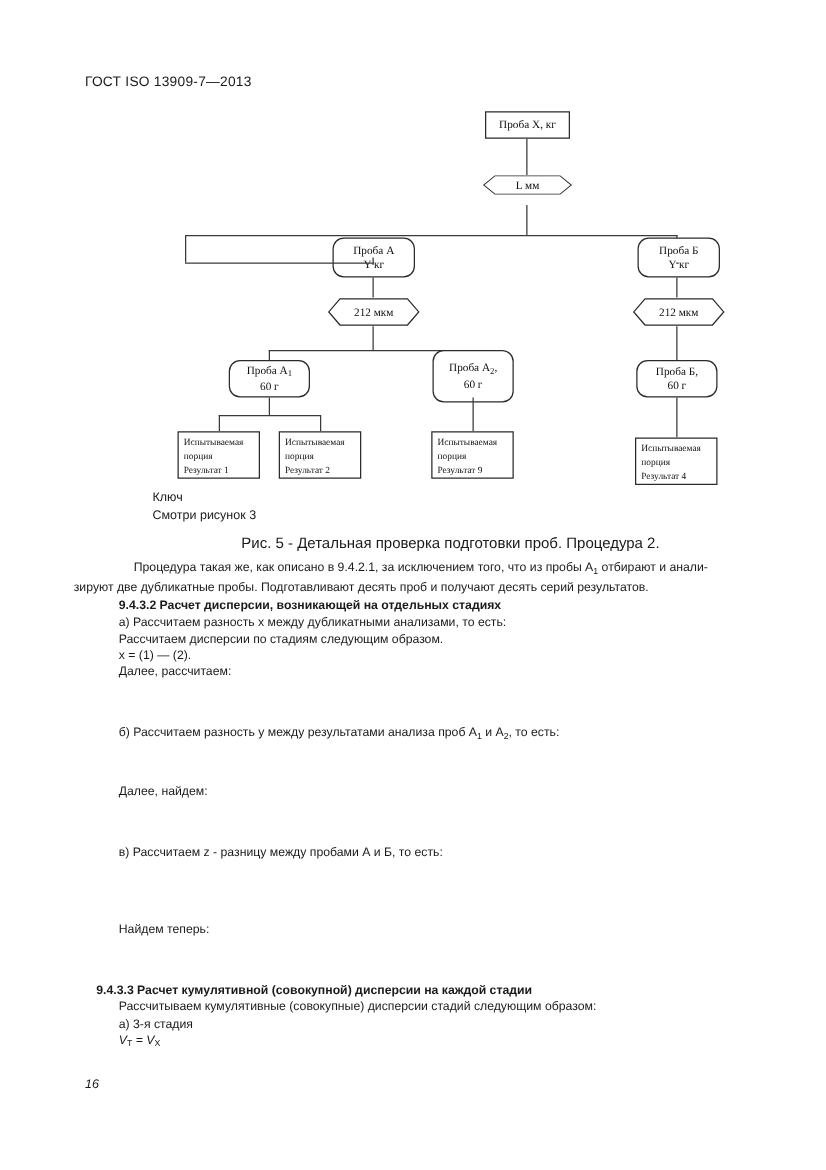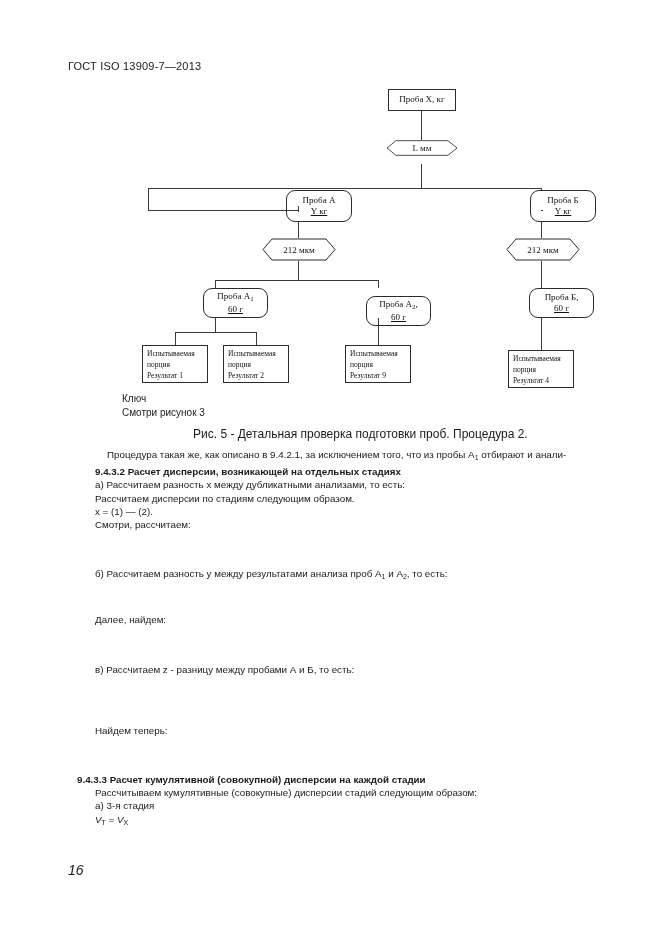--- a/index.html
+++ b/index.html
@@ -27,22 +27,22 @@
     border:1px solid #2b2b2b;
     background:#fff;
     display:flex;flex-direction:column;
     align-items:center;justify-content:center;
     font-family:"Liberation Serif", serif;
     font-size:9px;line-height:1.25;
     text-align:center;
     color:#111;
   }
   .node.rect{border-radius:0;}
-  .node.round{border-radius:9px;margin-left:20px;}
-  .node .l2{font-size:9px;text-decoration:underline;}
+  .node.round{border-radius:9px;}
+  .node .l2{font-size:9px;}
   .hex{
     position:absolute;
     box-sizing:border-box;
     font-family:"Liberation Serif", serif;
     font-size:9px;
     color:#111;
     display:flex;align-items:center;justify-content:center;
   }
   .hex .hexbg{
     position:absolute;left:0;top:0;width:100%;height:100%;
@@ -78,21 +78,21 @@
   
   .body{position:absolute;left:77px;top:448px;width:512px;}
   p.t{margin:0;font-size:9.8px;line-height:13.2px;text-align:justify;}
   p.ind{text-indent:30px;}
   .b{font-weight:bold;}
   .it{font-style:italic;}
   sub{font-size:7px;vertical-align:-2px;}
 
   .pagenum{
     position:absolute;left:68px;top:862px;
-    font-size:14px;
+    font-size:10px;
     font-style:italic;
   }
 </style>
 </head>
 <body>
 
 <div class="page">
 
   <div class="doc-header">ГОСТ ISO 13909-7—2013</div>
 
@@ -148,21 +148,21 @@
     <div class="ln lnv" style="left:298px;top:181px;height:19px;"></div>
     <div class="ln lnh" style="left:215px;top:200px;width:164px;"></div>
     <div class="ln lnv" style="left:215px;top:200px;height:8px;"></div>
     <div class="ln lnv" style="left:378px;top:200px;height:8px;"></div>
 
     <div class="node round" style="left:183px;top:208px;width:65px;height:30px;">
       <div><span>Проба А</span><sub>1</sub></div>
       <div class="l2">60 г</div>
     </div>
 
-    <div class="node round" style="left:346px;top:216px;width:65px;height:30px;">
+    <div class="node round" style="left:346px;top:200px;width:65px;height:42px;">
       <div><span>Проба А</span><sub>2</sub><span>,</span></div>
       <div class="l2">60 г</div>
     </div>
 
     <div class="ln lnv" style="left:541px;top:181px;height:27px;"></div>
     <div class="node round" style="left:509px;top:208px;width:65px;height:30px;">
       <div><span>Проба Б</span><span>,</span></div>
       <div class="l2">60 г</div>
     </div>
 
@@ -201,27 +201,28 @@
   <div class="key">
     <div>Ключ</div>
     <div>Смотри рисунок 3</div>
   </div>
 
   <div class="fig-caption">Рис. 5 - Детальная проверка подготовки проб. Процедура 2.</div>
 
   <div class="body">
 
     <p class="t ind"><span>Процедура такая же, как описано в 9.4.2.1, за исключением того, что из пробы A</span><sub>1</sub><span> отбирают и анали-</span></p>
+    <p class="t" style="text-indent:-9px;margin-left:-9px;">зируют две  дубликатные пробы. Подготавливают десять проб и получают десять серий результатов.</p>
 
     <p class="t b" style="margin-top:1px;text-indent:18px;">9.4.3.2 Расчет дисперсии, возникающей на отдельных стадиях</p>
     <p class="t" style="text-indent:18px;">а) Рассчитаем разность  x  между дубликатными анализами, то есть:</p>
 
     <p class="t" style="text-indent:18px;">Рассчитаем дисперсии по стадиям следующим образом.</p>
     <p class="t" style="text-indent:18px;">x =  (1) — (2).</p>
-    <p class="t" style="text-indent:18px;">Смотри, рассчитаем:</p>
+    <p class="t" style="text-indent:18px;">Далее, рассчитаем:</p>
 
     <div style="height:36px;"></div>
 
     <p class="t" style="text-indent:18px;"><span>б) Рассчитаем разность  y между результатами анализа проб  A</span><sub>1</sub><span> и A</span><sub>2</sub><span>, то есть:</span></p>
 
     <div style="height:30px;"></div>
 
     <p class="t" style="text-indent:18px;">Далее, найдем:</p>
 
     <div style="height:36px;"></div>

